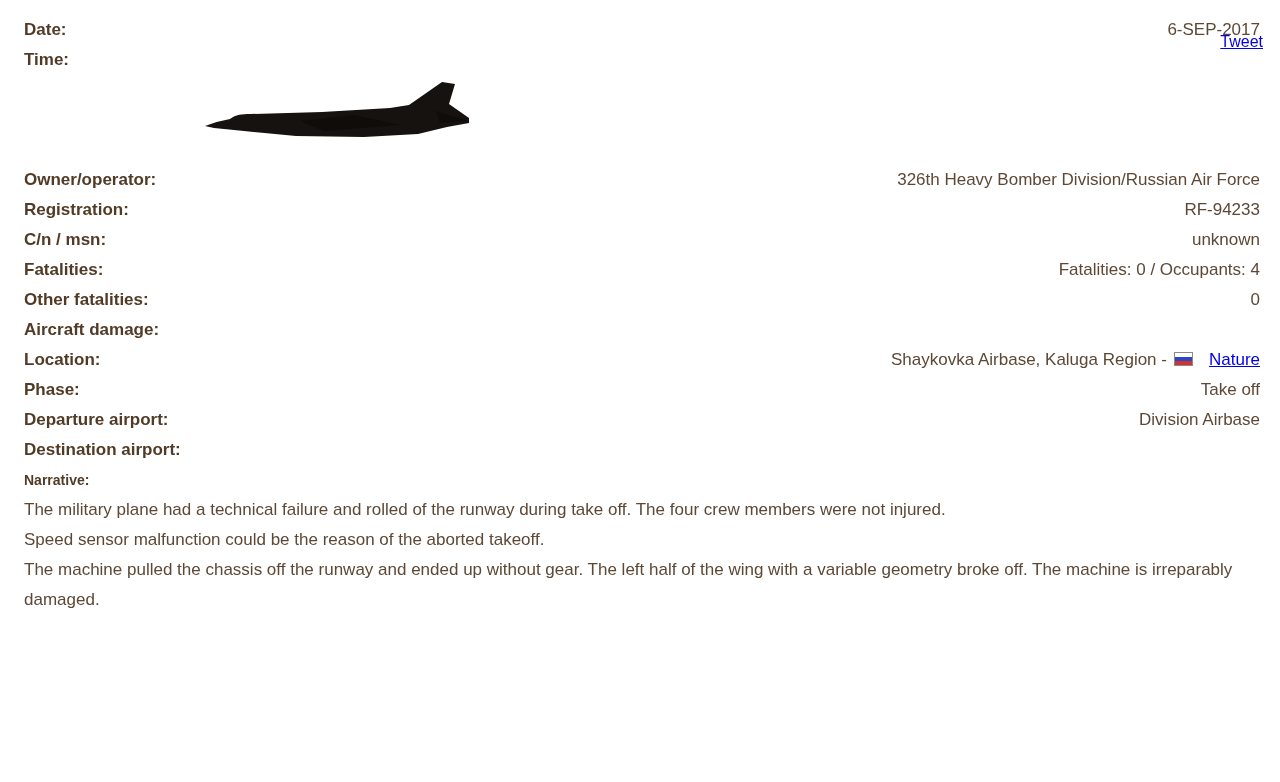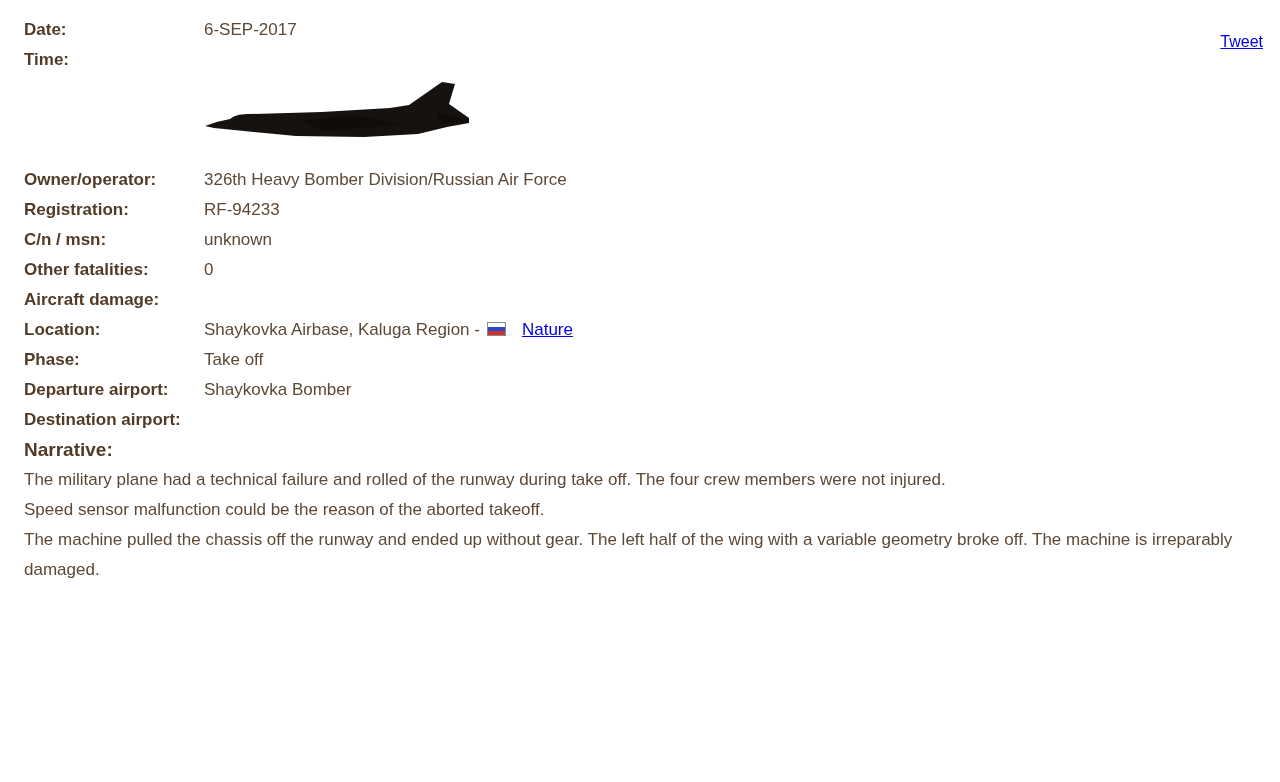--- a/index.html
+++ b/index.html
@@ -11,21 +11,21 @@
   html,body{margin:0;padding:0;background:var(--page-bg);}
   .page{
     position:relative;
     width:1280px;
     height:630px;
     background:var(--page-bg);
     font-family:"Liberation Sans","DejaVu Sans",sans-serif;
     overflow:hidden;
   }
   .content{padding:15px 20px 0 24px;}
-  .row{display:flex;line-height:30px;font-size:17px;}
+  .row{display:flex;line-height:30px;font-size:17px;justify-content:space-between;}
   .row .flabel{
     flex:0 0 180px;
     font-weight:bold;
     color:var(--label-color);
     white-space:nowrap;
   }
   .row .fvalue{
     color:var(--value-color);
     white-space:nowrap;
   }
@@ -47,21 +47,21 @@
     width:17px;
     height:12px;
     border:1px solid #8a8a8a;
     box-sizing:content-box;
     vertical-align:-1px;
     margin:0 16px 0 7px;
     line-height:0;
   }
   .flag .stripe{width:100%;height:4px;}
   .narrative-label{
-    font-size:19px;
+    font-size:14px;
     line-height:30px;
     font-weight:bold;
     color:var(--label-color);
   }
   .npara{
     font-size:17px;
     line-height:30px;
     color:var(--value-color);
     margin:0;
     max-width:1236px;
@@ -119,37 +119,41 @@
         </div>
         <div class="row">
           <div class="flabel">Registration:</div>
           <div class="fvalue">RF-94233</div>
         </div>
         <div class="row">
           <div class="flabel">C/n / msn:</div>
           <div class="fvalue">unknown</div>
         </div>
         <div class="row">
+          <div class="flabel">Fatalities:</div>
+          <div class="fvalue">Fatalities: 0 / Occupants: 4</div>
+        </div>
+        <div class="row">
           <div class="flabel">Other fatalities:</div>
           <div class="fvalue">0</div>
         </div>
         <div class="row">
           <div class="flabel">Aircraft damage:</div>
         </div>
         <div class="row">
           <div class="flabel">Location:</div>
           <div class="fvalue"><span>Shaykovka Airbase, Kaluga Region -</span><span class="flag"><div class="stripe" style="background: rgb(255, 255, 255);"></div><div class="stripe" style="background: rgb(44, 70, 200);"></div><div class="stripe" style="background: rgb(208, 50, 50);"></div></span><a>Nature</a></div>
         </div>
         <div class="row">
           <div class="flabel">Phase:</div>
           <div class="fvalue">Take off</div>
         </div>
         <div class="row">
           <div class="flabel">Departure airport:</div>
-          <div class="fvalue">Shaykovka Bomber</div>
+          <div class="fvalue">Division Airbase</div>
         </div>
         <div class="row">
           <div class="flabel">Destination airport:</div>
           <div class="fvalue"></div>
         </div>
       </div>
 
     <div class="narrative">
       <div class="narrative-label">Narrative:</div>
       <div id="paras">

